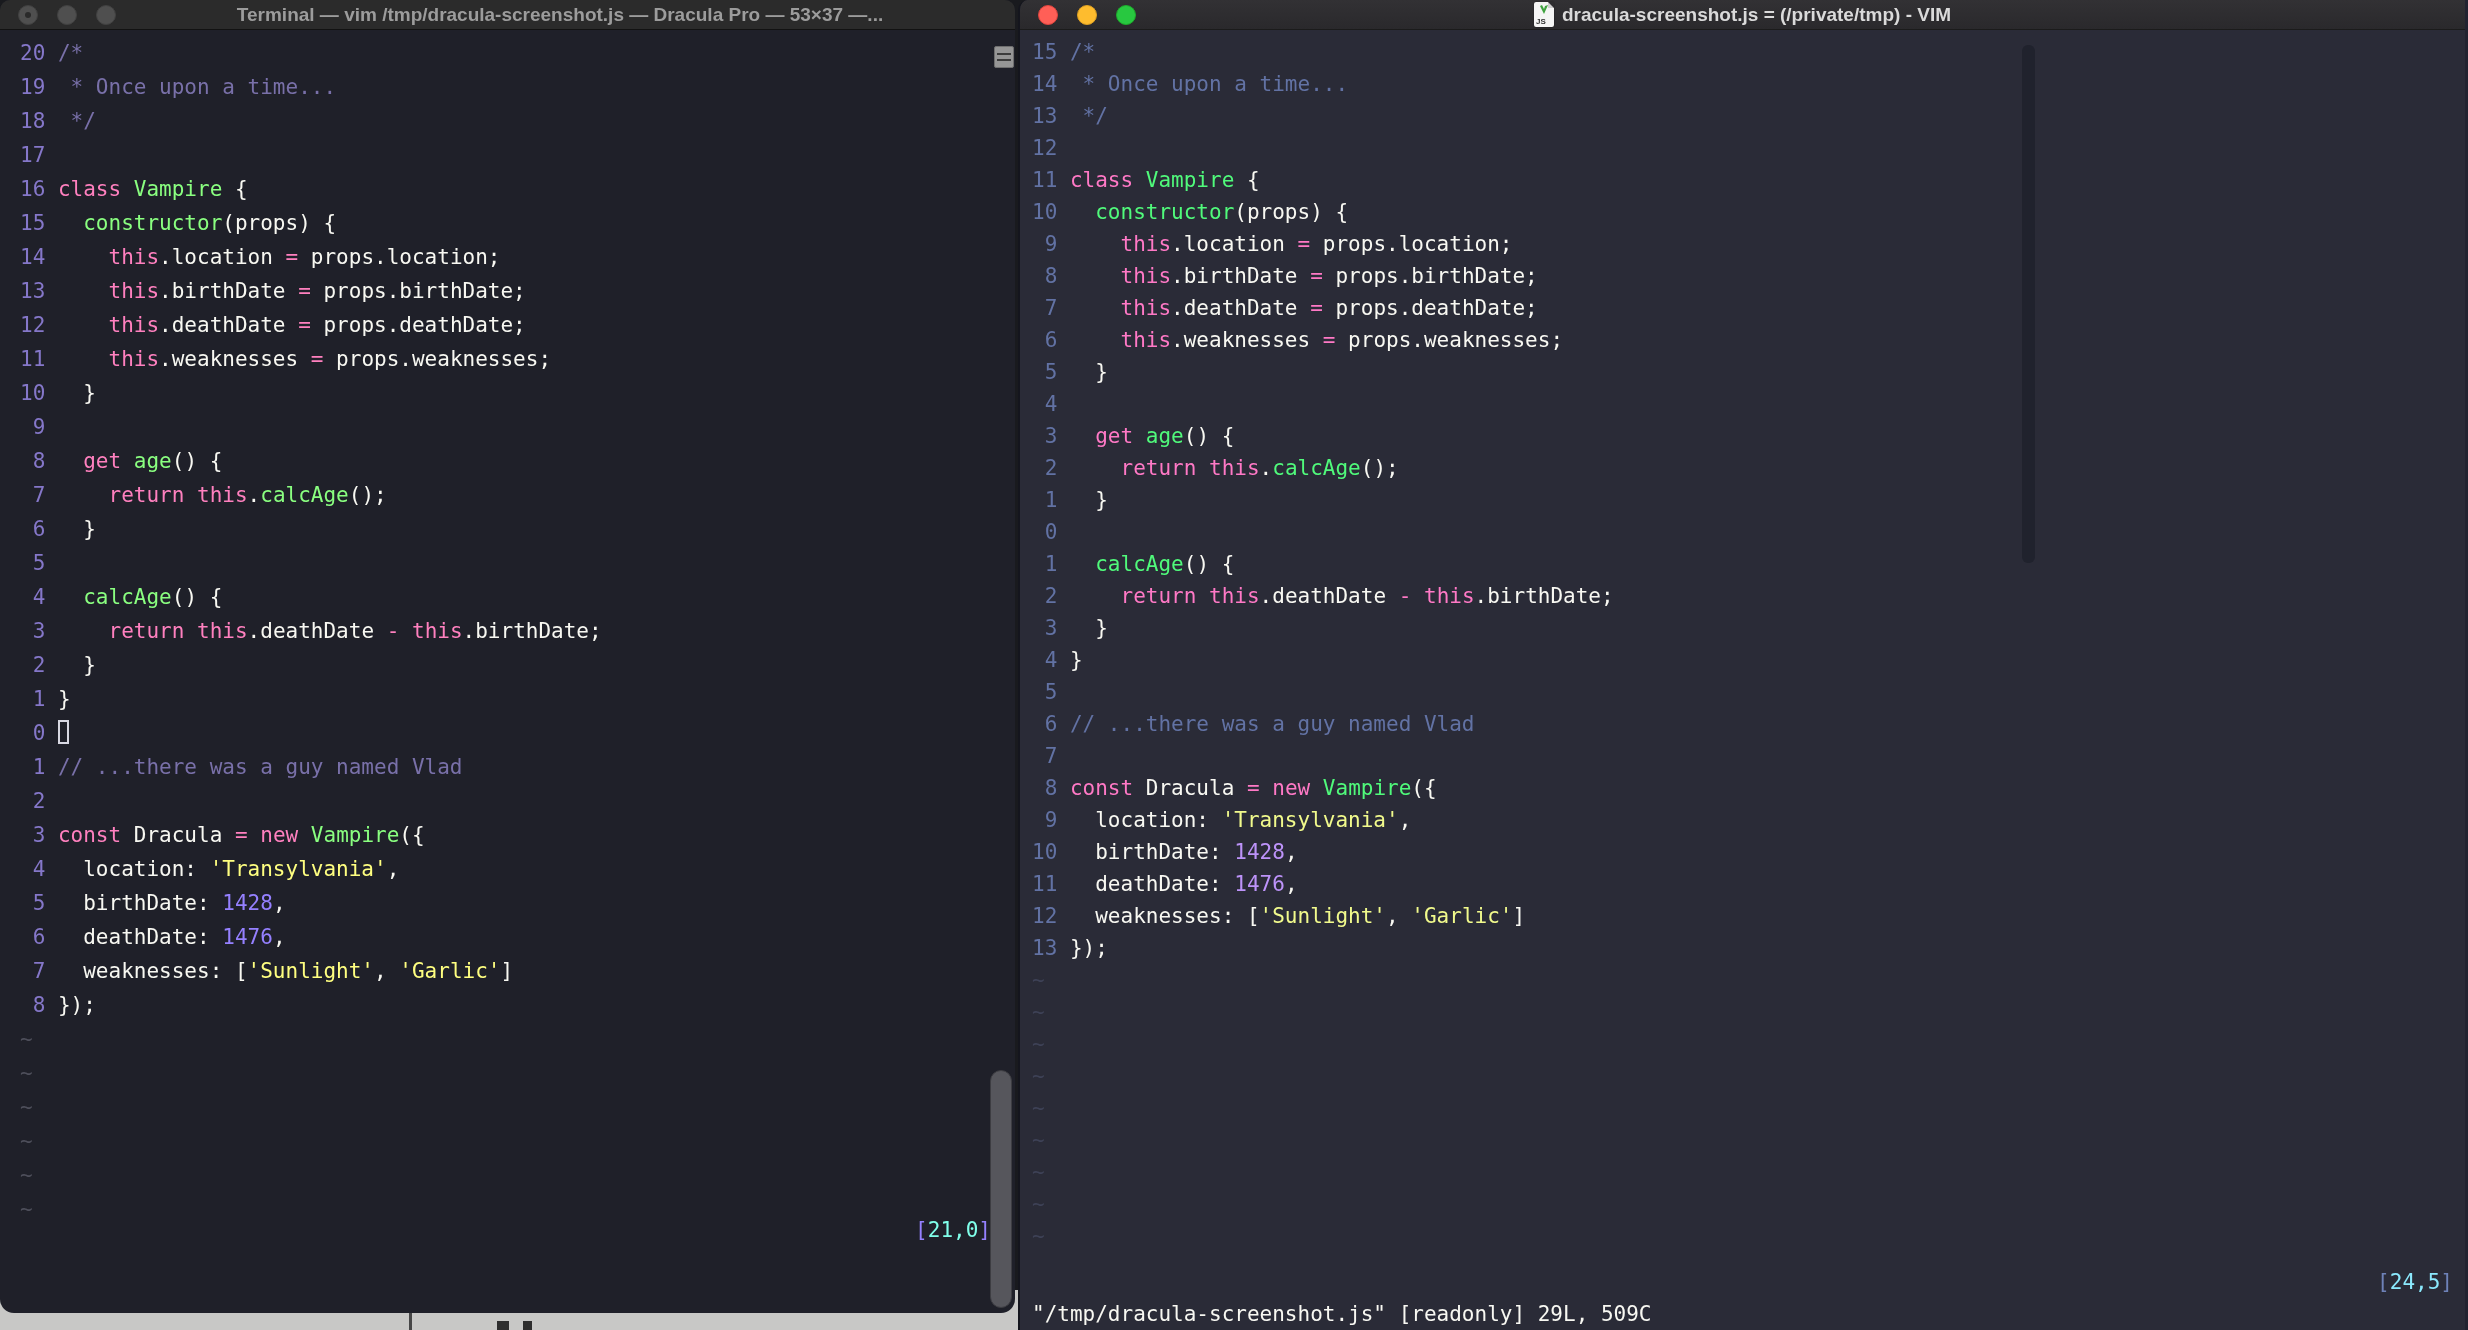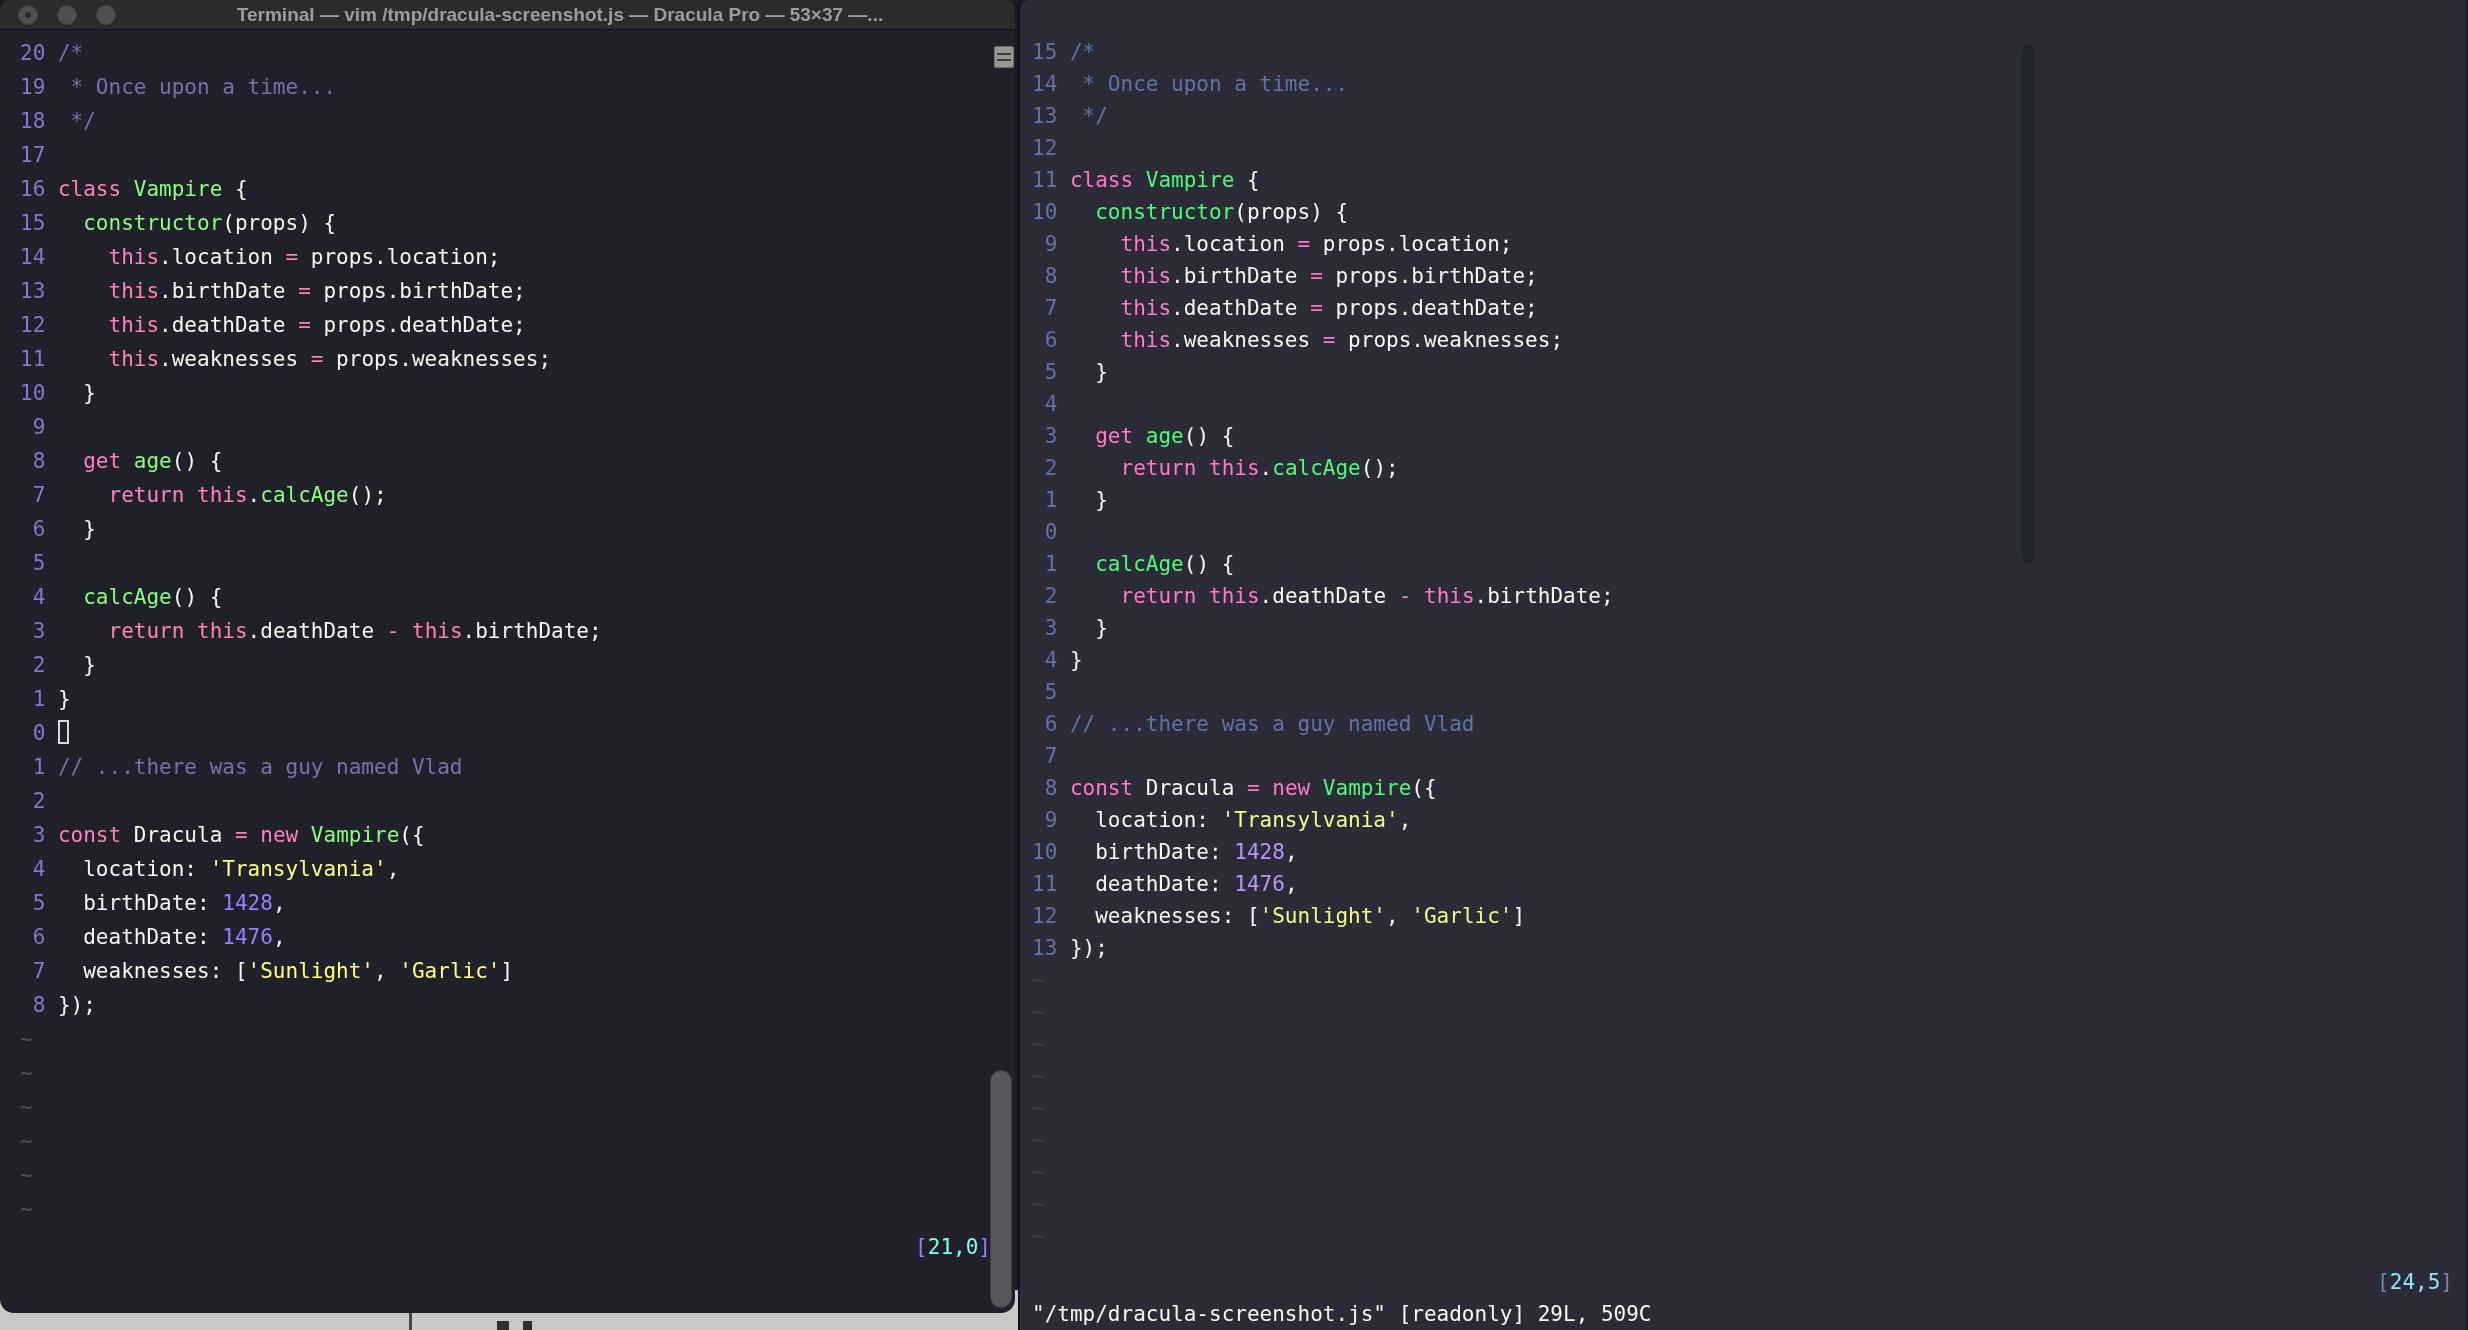--- a/index.html
+++ b/index.html
@@ -45,21 +45,21 @@
   .row { white-space:pre; }
   .row-left  { height:34px; line-height:34px; }
   .row-right { height:32px; line-height:32px; }
   .lnum { display:inline-block; width:2ch; text-align:right; margin-right:1ch; }
 
   .hollow-cursor { display:inline-block; width:11px; height:24px; border:2px solid #D8D8E2; vertical-align:-4px; }
 
   
   .statusline { position:absolute; font-family:"DejaVu Sans Mono", monospace; font-size:21px; white-space:pre; }
   .status-left-main  { left:20px; bottom:51px; height:34px; line-height:34px; }
-  .status-left-pos   { right:24px; bottom:49px; height:34px; line-height:34px; }
+  .status-left-pos   { right:24px; bottom:66px; height:34px; line-height:34px; }
   .status-right-main { left:12px; bottom:32px; height:32px; line-height:32px; }
   .status-right-pos  { right:12px; bottom:32px; height:32px; line-height:32px; }
   .message-line { left:12px; bottom:0; height:32px; line-height:32px; color:#F8F8F2; }
 
   
   .scroll-thumb-left { position:absolute; left:990px; top:1070px; width:22px; height:238px; border-radius:11px; background:#56565C; border:1px solid #3d3d42; }
   .split-pane-button { position:absolute; left:994px; top:46px; width:20px; height:22px; background:#969696; border:1px solid #6f6f6f; border-radius:2px; }
   .split-pane-button .bar { position:absolute; left:2px; right:2px; height:2px; background:#3c3c3c; }
   .split-pane-button .bar1 { top:6px; } .split-pane-button .bar2 { top:12px; }
   .scroll-thumb-right { position:absolute; left:1002px; top:45px; width:13px; height:518px; border-radius:6px; background:#20222D; }
@@ -89,20 +89,37 @@
   <div class="statusline status-left-pos" id="left-pos"><span style="color: rgb(149, 128, 255);">[</span><span style="color: rgb(128, 255, 234);">21,0</span><span style="color: rgb(149, 128, 255);">]</span></div>
 
   <div class="split-pane-button">
     <div class="bar bar1"></div>
     <div class="bar bar2"></div>
   </div>
   <div class="scroll-thumb-left"></div>
 </div>
 
 <div class="win win-right">
+  <div class="titlebar titlebar-right">
+    <div class="lights">
+      <div class="light light-red"></div>
+      <div class="light light-yellow"></div>
+      <div class="light light-green"></div>
+    </div>
+    <div class="title-center-right">
+      <div class="doc-icon">
+        <div class="fold"></div>
+        <svg class="sprout" viewBox="0 0 10 11">
+          <path d="M1 1 L5 9 L9 0 L6 1 L5 4 L3 0 Z" fill="#3fa33f"></path>
+        </svg>
+        <span class="js-label">JS</span>
+      </div>
+      <div class="title-text-right">dracula-screenshot.js = (/private/tmp) - VIM</div>
+    </div>
+  </div>
 
   <div class="code-area code-area-right" id="right-code"><div class="row row-right"><span class="lnum" style="color: rgb(98, 114, 164);">15</span><span style="color: rgb(98, 114, 164);">/*</span></div><div class="row row-right"><span class="lnum" style="color: rgb(98, 114, 164);">14</span><span style="color: rgb(98, 114, 164);"> * Once upon a time...</span></div><div class="row row-right"><span class="lnum" style="color: rgb(98, 114, 164);">13</span><span style="color: rgb(98, 114, 164);"> */</span></div><div class="row row-right"><span class="lnum" style="color: rgb(98, 114, 164);">12</span></div><div class="row row-right"><span class="lnum" style="color: rgb(98, 114, 164);">11</span><span style="color: rgb(255, 121, 198);">class </span><span style="color: rgb(80, 250, 123);">Vampire</span><span style="color: rgb(248, 248, 242);"> {</span></div><div class="row row-right"><span class="lnum" style="color: rgb(98, 114, 164);">10</span><span style="color: rgb(248, 248, 242);">  </span><span style="color: rgb(80, 250, 123);">constructor</span><span style="color: rgb(248, 248, 242);">(props) {</span></div><div class="row row-right"><span class="lnum" style="color: rgb(98, 114, 164);">9</span><span style="color: rgb(248, 248, 242);">    </span><span style="color: rgb(255, 121, 198);">this</span><span style="color: rgb(248, 248, 242);">.location </span><span style="color: rgb(255, 121, 198);">=</span><span style="color: rgb(248, 248, 242);"> props.location;</span></div><div class="row row-right"><span class="lnum" style="color: rgb(98, 114, 164);">8</span><span style="color: rgb(248, 248, 242);">    </span><span style="color: rgb(255, 121, 198);">this</span><span style="color: rgb(248, 248, 242);">.birthDate </span><span style="color: rgb(255, 121, 198);">=</span><span style="color: rgb(248, 248, 242);"> props.birthDate;</span></div><div class="row row-right"><span class="lnum" style="color: rgb(98, 114, 164);">7</span><span style="color: rgb(248, 248, 242);">    </span><span style="color: rgb(255, 121, 198);">this</span><span style="color: rgb(248, 248, 242);">.deathDate </span><span style="color: rgb(255, 121, 198);">=</span><span style="color: rgb(248, 248, 242);"> props.deathDate;</span></div><div class="row row-right"><span class="lnum" style="color: rgb(98, 114, 164);">6</span><span style="color: rgb(248, 248, 242);">    </span><span style="color: rgb(255, 121, 198);">this</span><span style="color: rgb(248, 248, 242);">.weaknesses </span><span style="color: rgb(255, 121, 198);">=</span><span style="color: rgb(248, 248, 242);"> props.weaknesses;</span></div><div class="row row-right"><span class="lnum" style="color: rgb(98, 114, 164);">5</span><span style="color: rgb(248, 248, 242);">  }</span></div><div class="row row-right"><span class="lnum" style="color: rgb(98, 114, 164);">4</span></div><div class="row row-right"><span class="lnum" style="color: rgb(98, 114, 164);">3</span><span style="color: rgb(248, 248, 242);">  </span><span style="color: rgb(255, 121, 198);">get</span><span style="color: rgb(248, 248, 242);"> </span><span style="color: rgb(80, 250, 123);">age</span><span style="color: rgb(248, 248, 242);">() {</span></div><div class="row row-right"><span class="lnum" style="color: rgb(98, 114, 164);">2</span><span style="color: rgb(248, 248, 242);">    </span><span style="color: rgb(255, 121, 198);">return</span><span style="color: rgb(248, 248, 242);"> </span><span style="color: rgb(255, 121, 198);">this</span><span style="color: rgb(248, 248, 242);">.</span><span style="color: rgb(80, 250, 123);">calcAge</span><span style="color: rgb(248, 248, 242);">();</span></div><div class="row row-right"><span class="lnum" style="color: rgb(98, 114, 164);">1</span><span style="color: rgb(248, 248, 242);">  }</span></div><div class="row row-right"><span class="lnum" style="color: rgb(98, 114, 164);">0</span></div><div class="row row-right"><span class="lnum" style="color: rgb(98, 114, 164);">1</span><span style="color: rgb(248, 248, 242);">  </span><span style="color: rgb(80, 250, 123);">calcAge</span><span style="color: rgb(248, 248, 242);">() {</span></div><div class="row row-right"><span class="lnum" style="color: rgb(98, 114, 164);">2</span><span style="color: rgb(248, 248, 242);">    </span><span style="color: rgb(255, 121, 198);">return</span><span style="color: rgb(248, 248, 242);"> </span><span style="color: rgb(255, 121, 198);">this</span><span style="color: rgb(248, 248, 242);">.deathDate </span><span style="color: rgb(255, 121, 198);">-</span><span style="color: rgb(248, 248, 242);"> </span><span style="color: rgb(255, 121, 198);">this</span><span style="color: rgb(248, 248, 242);">.birthDate;</span></div><div class="row row-right"><span class="lnum" style="color: rgb(98, 114, 164);">3</span><span style="color: rgb(248, 248, 242);">  }</span></div><div class="row row-right"><span class="lnum" style="color: rgb(98, 114, 164);">4</span><span style="color: rgb(248, 248, 242);">}</span></div><div class="row row-right"><span class="lnum" style="color: rgb(98, 114, 164);">5</span></div><div class="row row-right"><span class="lnum" style="color: rgb(98, 114, 164);">6</span><span style="color: rgb(98, 114, 164);">// ...there was a guy named Vlad</span></div><div class="row row-right"><span class="lnum" style="color: rgb(98, 114, 164);">7</span></div><div class="row row-right"><span class="lnum" style="color: rgb(98, 114, 164);">8</span><span style="color: rgb(255, 121, 198);">const</span><span style="color: rgb(248, 248, 242);"> Dracula </span><span style="color: rgb(255, 121, 198);">=</span><span style="color: rgb(248, 248, 242);"> </span><span style="color: rgb(255, 121, 198);">new</span><span style="color: rgb(248, 248, 242);"> </span><span style="color: rgb(80, 250, 123);">Vampire</span><span style="color: rgb(248, 248, 242);">({</span></div><div class="row row-right"><span class="lnum" style="color: rgb(98, 114, 164);">9</span><span style="color: rgb(248, 248, 242);">  location: </span><span style="color: rgb(241, 250, 140);">'Transylvania'</span><span style="color: rgb(248, 248, 242);">,</span></div><div class="row row-right"><span class="lnum" style="color: rgb(98, 114, 164);">10</span><span style="color: rgb(248, 248, 242);">  birthDate: </span><span style="color: rgb(189, 147, 249);">1428</span><span style="color: rgb(248, 248, 242);">,</span></div><div class="row row-right"><span class="lnum" style="color: rgb(98, 114, 164);">11</span><span style="color: rgb(248, 248, 242);">  deathDate: </span><span style="color: rgb(189, 147, 249);">1476</span><span style="color: rgb(248, 248, 242);">,</span></div><div class="row row-right"><span class="lnum" style="color: rgb(98, 114, 164);">12</span><span style="color: rgb(248, 248, 242);">  weaknesses: [</span><span style="color: rgb(241, 250, 140);">'Sunlight'</span><span style="color: rgb(248, 248, 242);">, </span><span style="color: rgb(241, 250, 140);">'Garlic'</span><span style="color: rgb(248, 248, 242);">]</span></div><div class="row row-right"><span class="lnum" style="color: rgb(98, 114, 164);">13</span><span style="color: rgb(248, 248, 242);">});</span></div><div class="row row-right"><span style="color: rgb(62, 66, 87);">~</span></div><div class="row row-right"><span style="color: rgb(62, 66, 87);">~</span></div><div class="row row-right"><span style="color: rgb(62, 66, 87);">~</span></div><div class="row row-right"><span style="color: rgb(62, 66, 87);">~</span></div><div class="row row-right"><span style="color: rgb(62, 66, 87);">~</span></div><div class="row row-right"><span style="color: rgb(62, 66, 87);">~</span></div><div class="row row-right"><span style="color: rgb(62, 66, 87);">~</span></div><div class="row row-right"><span style="color: rgb(62, 66, 87);">~</span></div><div class="row row-right"><span style="color: rgb(62, 66, 87);">~</span></div></div>
 
   <div class="statusline status-right-pos" id="right-pos"><span style="color: rgb(110, 130, 184);">[</span><span style="color: rgb(139, 233, 253);">24,5</span><span style="color: rgb(110, 130, 184);">]</span></div>
   <div class="statusline message-line">"/tmp/dracula-screenshot.js" [readonly] 29L, 509C</div>
 
   <div class="scroll-thumb-right"></div>
 </div>
 
 </body></html>

